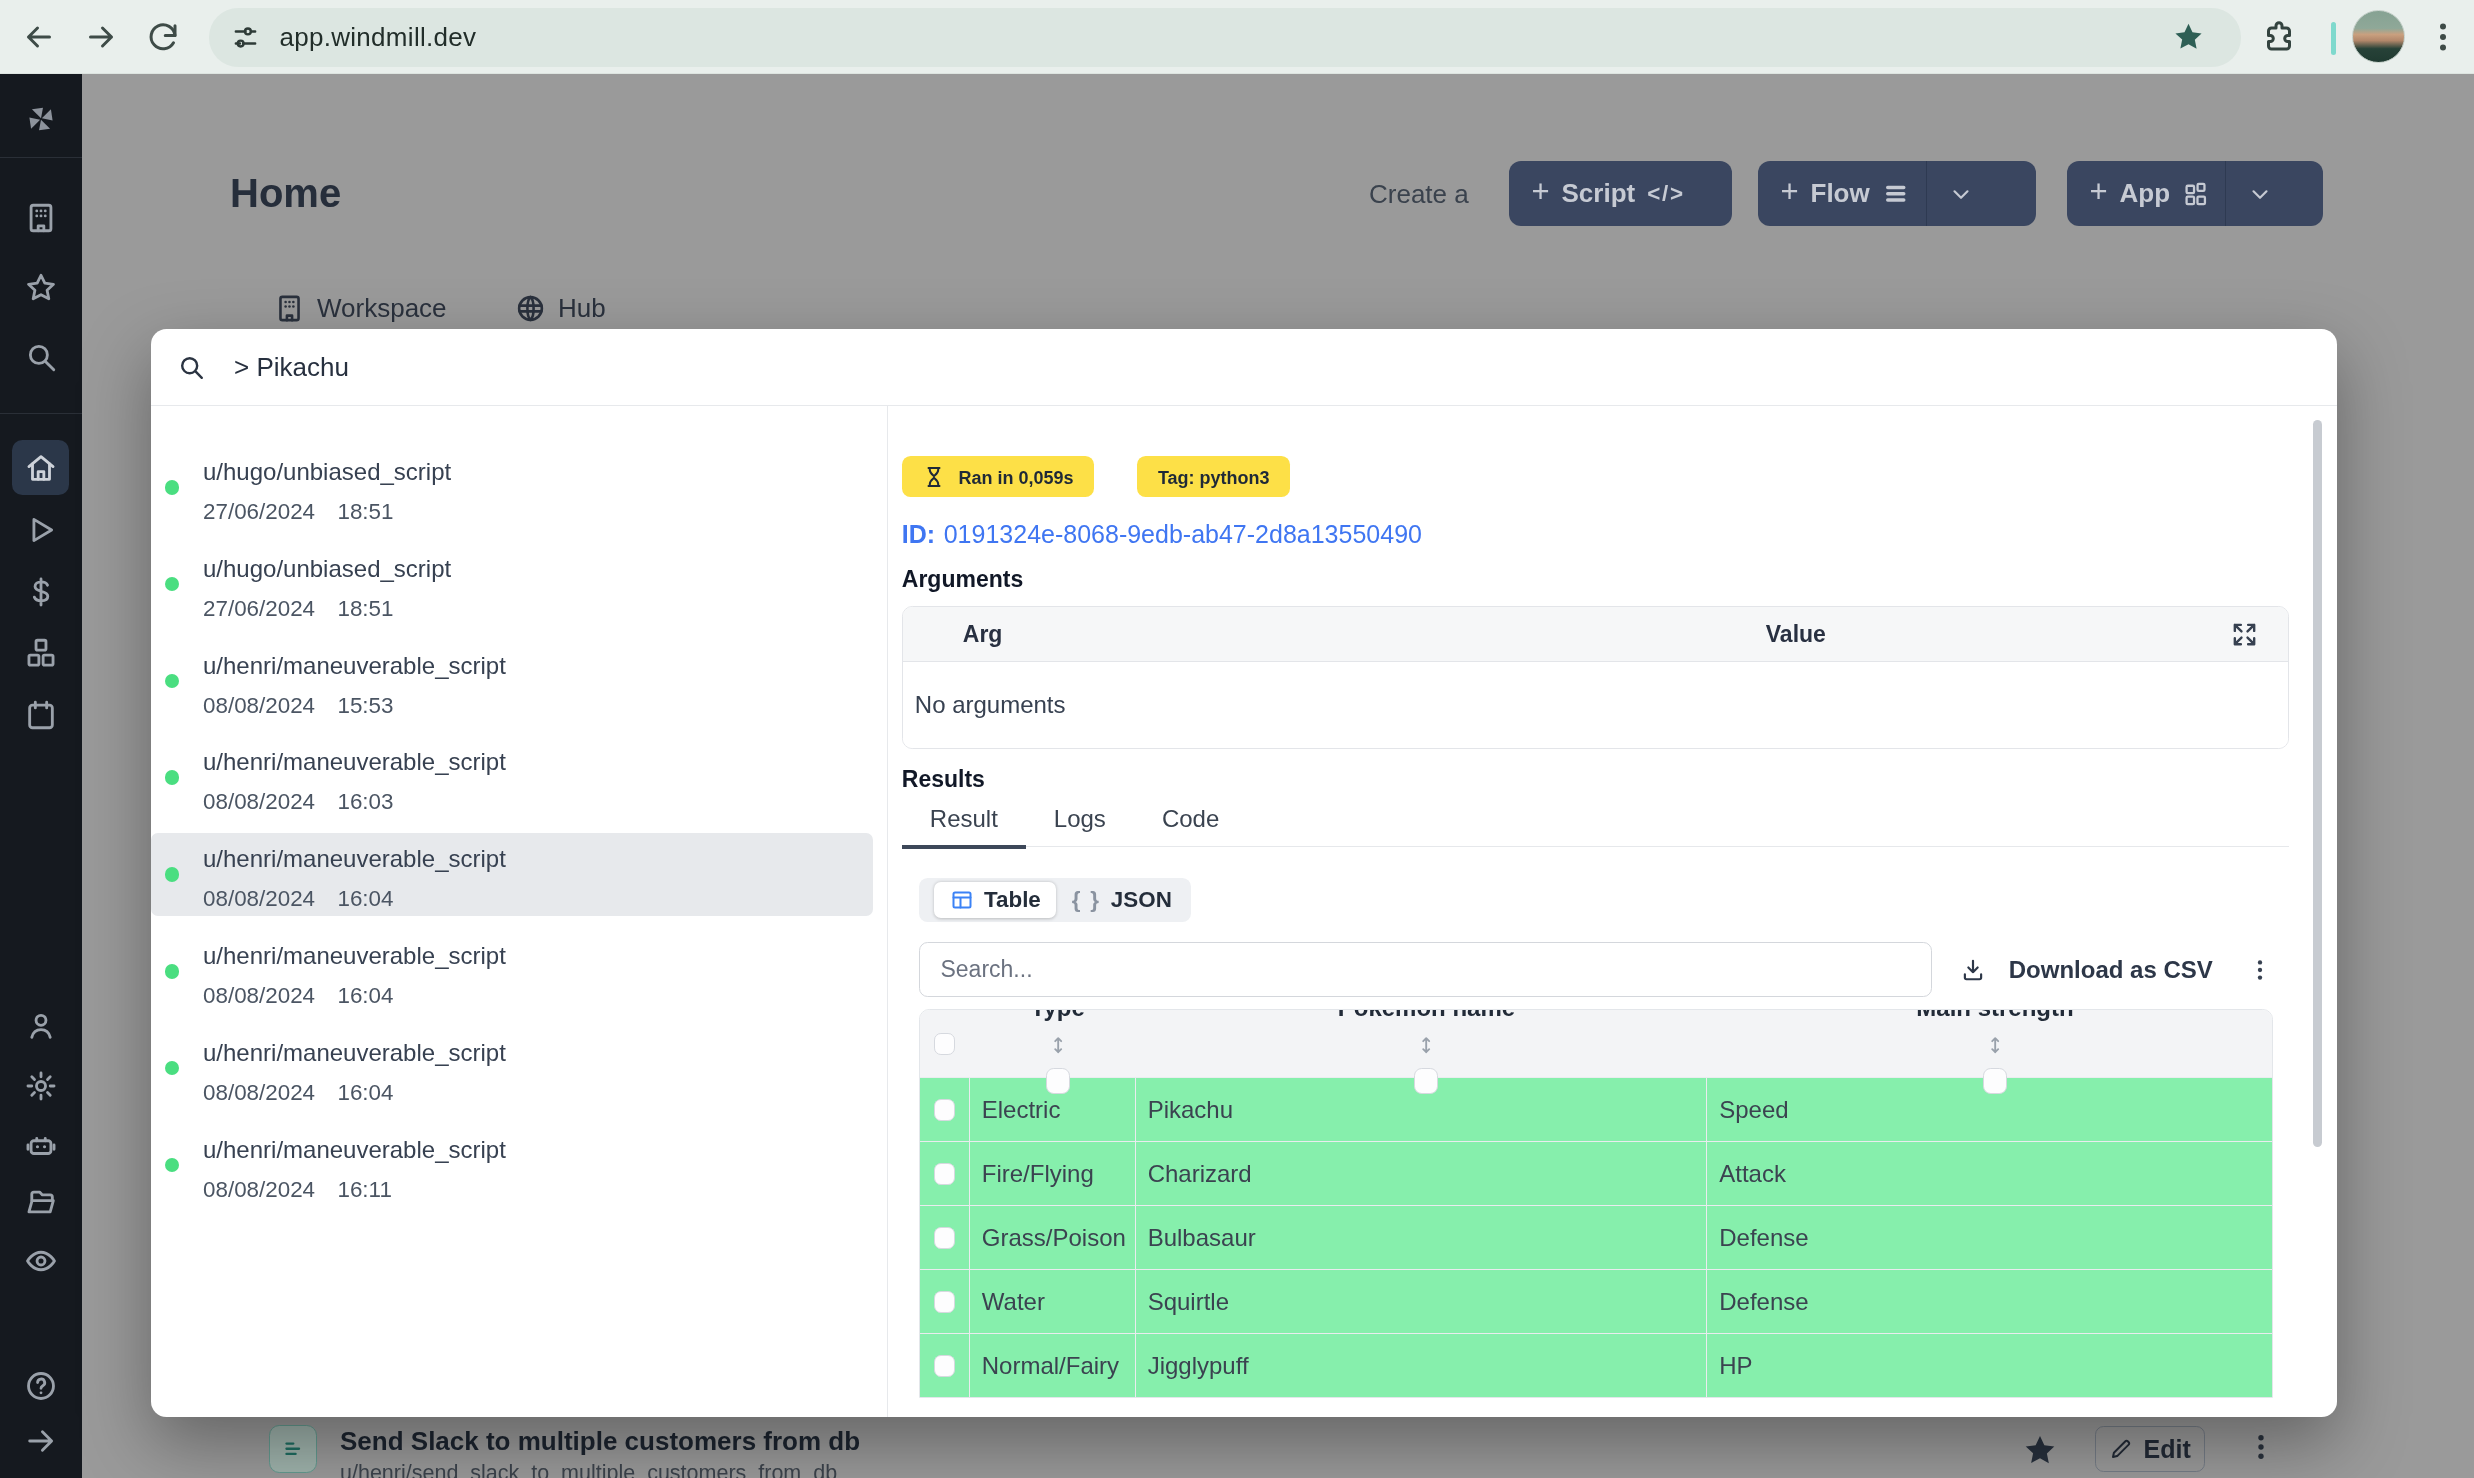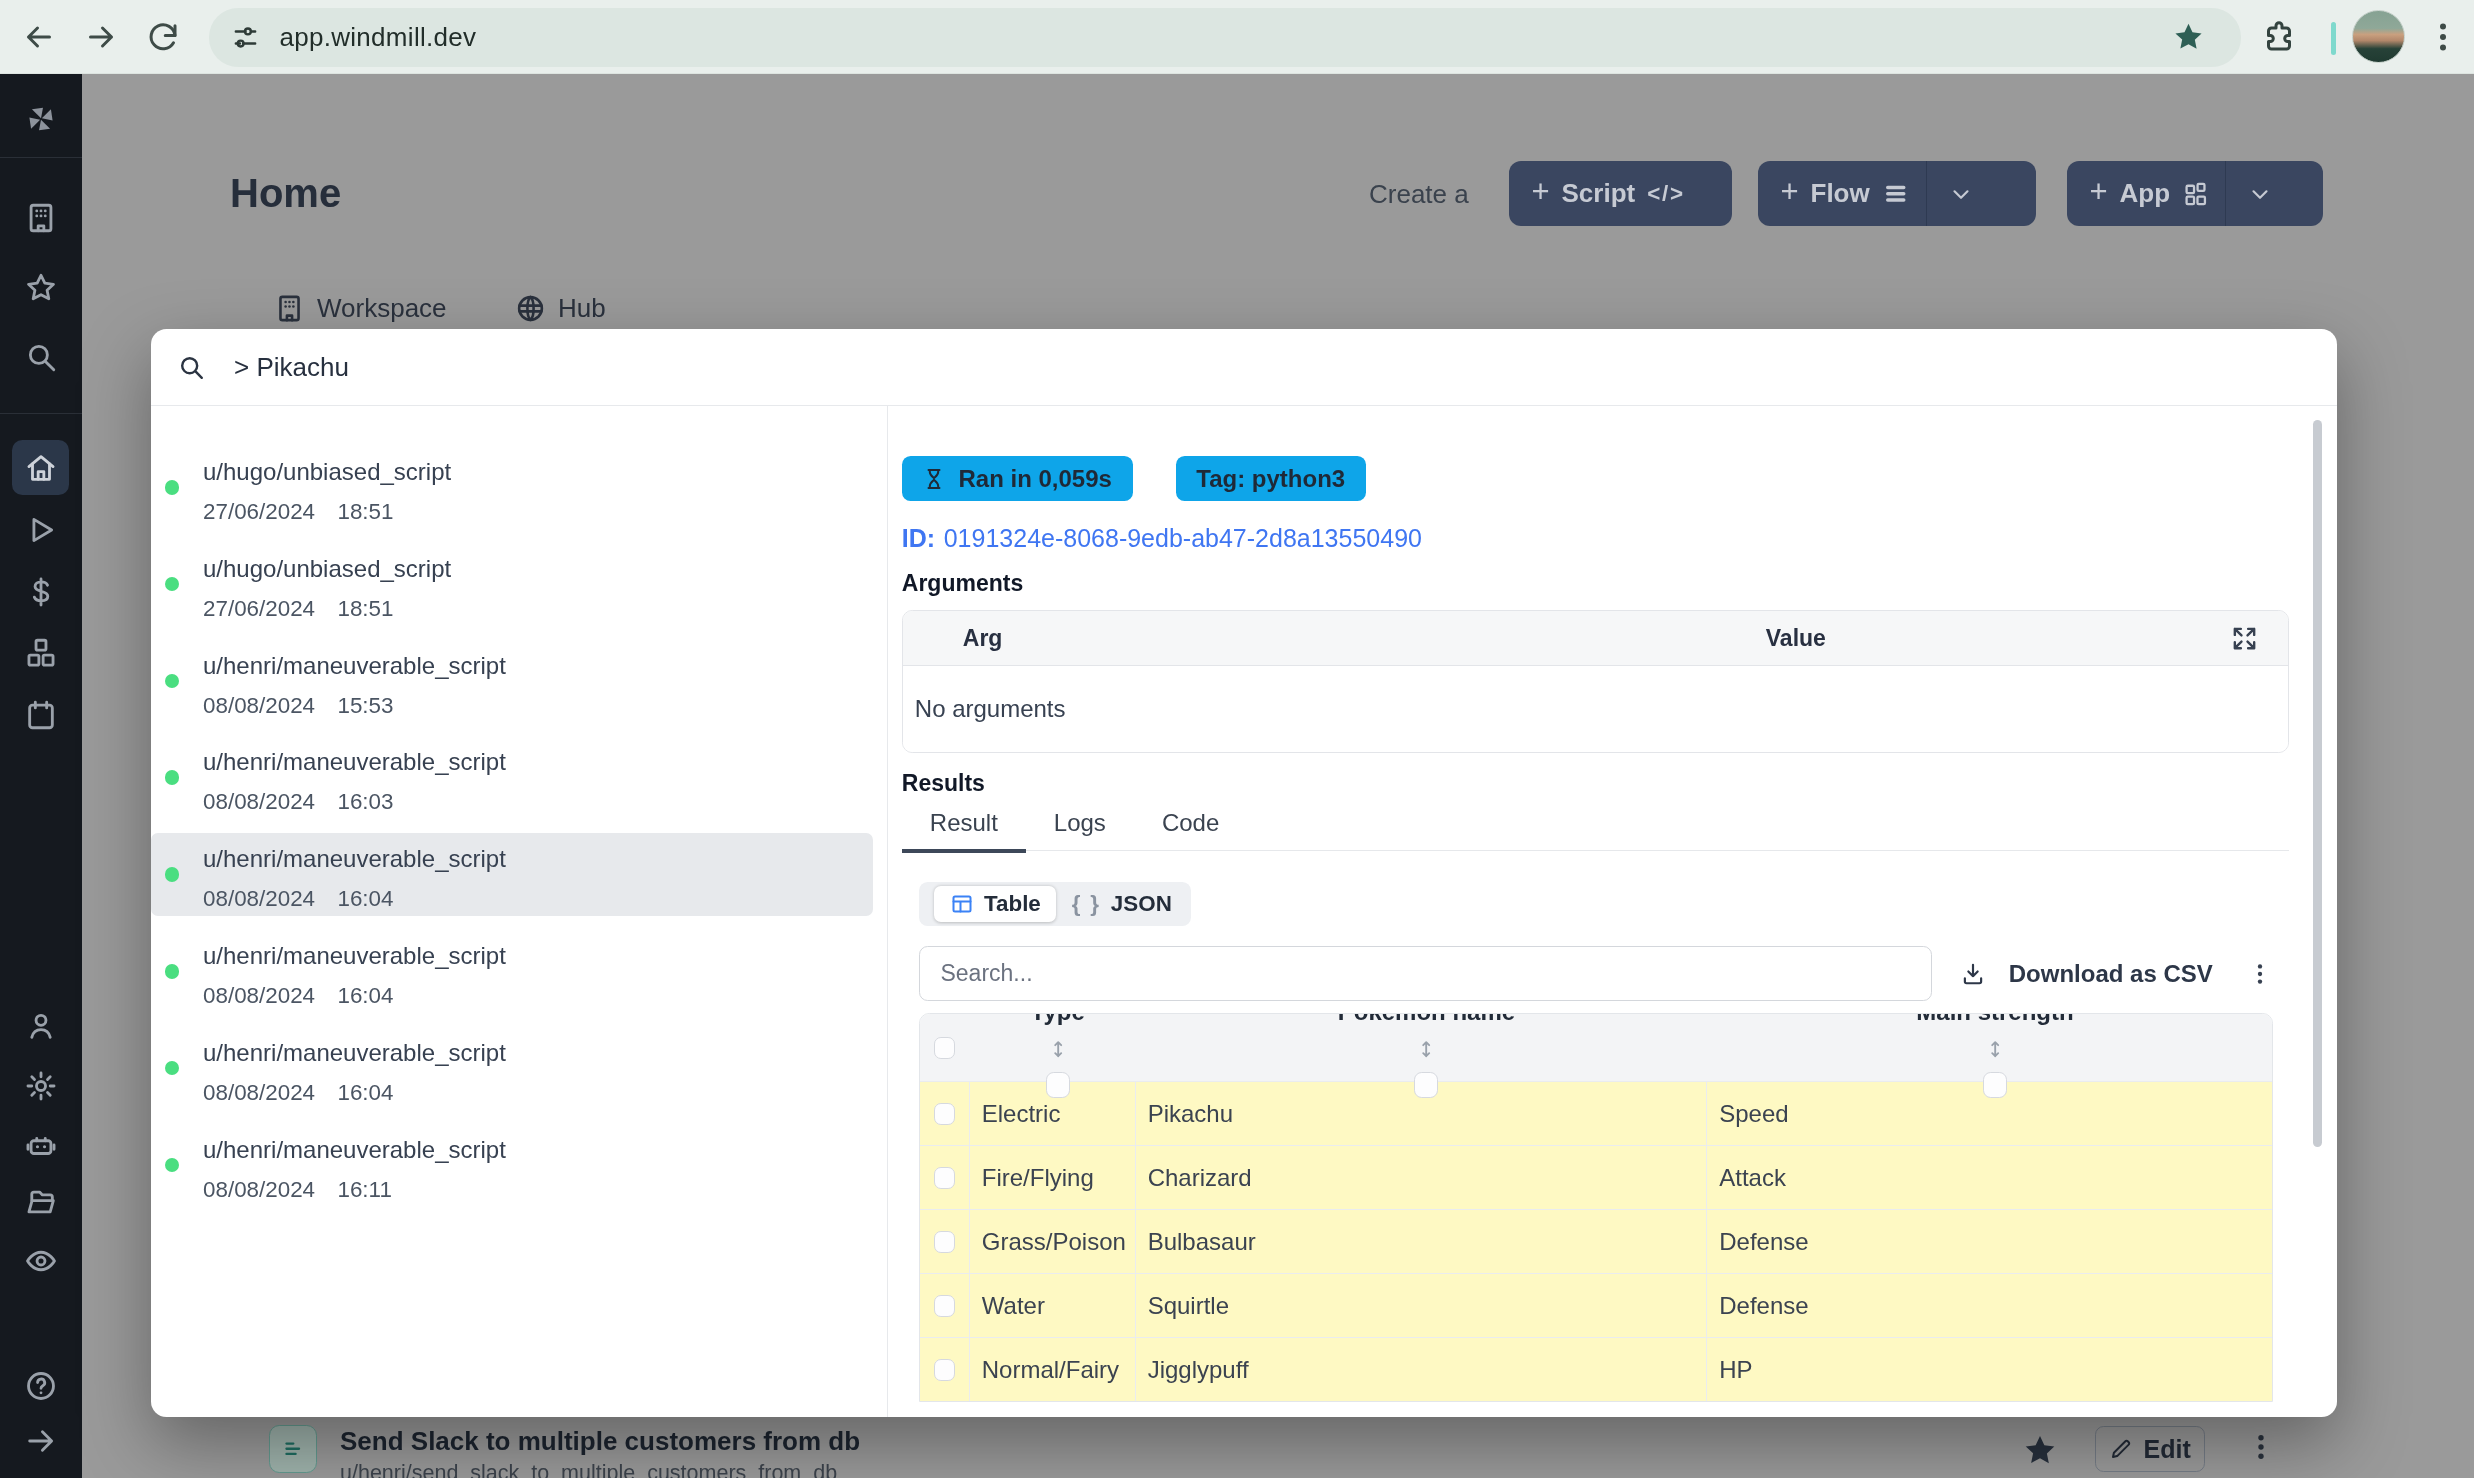--- a/index.html
+++ b/index.html
@@ -56,21 +56,21 @@
   .m-body{display:flex;height:1011px;}
   .runs{width:737px;border-right:0.9px solid #e7e9ec;padding-top:40px;overflow:hidden;}
   .run{position:relative;height:83px;margin:0 13.8px 13.8px 0;padding:12px 0 0 52px;border-radius:6.9px;}
   .run.sel{background:#e7e9ec;}
   .dot{position:absolute;left:13.8px;top:34px;width:14.6px;height:14.6px;border-radius:50%;background:#4ade80;}
   .run-path{font-size:24px;color:#374151;}
   .run-date{margin-top:13px;font-size:22.4px;color:#4b5563;}
   .run-date .t{margin-left:22.4px;}
   .detail{flex:1;padding:50px 47px 0 13.8px;overflow:hidden;position:relative;}
   .badges{display:flex;gap:43px;}
-  .badge{display:flex;align-items:center;gap:12px;background:#0ea5e9;border-radius:8.6px;padding:8.6px 20.7px;font-size:24px;font-weight:600;color:#1f2937;}
+  .badge{display:flex;align-items:flex-end;gap:12px;background:#fde047;border-radius:8.6px;padding:8.6px 20.7px;font-size:18px;font-weight:600;color:#1f2937;}
   .badge svg{width:24px;height:24px;color:#1f2937;}
   .idrow{margin-top:22.4px;font-size:25px;color:#3f76f2;}
   .idrow .idl{font-weight:700;margin-right:8.6px;}
   .sec-h{margin-top:17px;font-size:23px;font-weight:700;color:#111827;}
   .argtbl{margin-top:13.8px;width:1387px;border:0.9px solid #e3e5e9;border-radius:10.3px;overflow:hidden;}
   .argtbl .ahead{position:relative;height:55px;background:#f6f7f8;border-bottom:0.9px solid #e3e5e9;font-size:23px;font-weight:600;color:#283041;}
   .argtbl .ahead .a1{position:absolute;left:60px;top:13.8px;}
   .argtbl .ahead .a2{position:absolute;left:863px;top:13.8px;}
   .argtbl .ahead .exp{position:absolute;right:29px;top:13px;width:29px;height:29px;color:#374151;}
   .argtbl .abody{height:86px;display:flex;align-items:center;padding-left:12px;font-size:24px;color:#374151;background:#fff;}
@@ -84,21 +84,21 @@
   .seg svg{width:24px;height:24px;color:#3b82f6;}
   .seg .br{color:#8a93a0;font-size:22.4px;font-weight:700;letter-spacing:1.7px;}
   .srow{margin-top:20.7px;width:1354px;display:flex;align-items:center;}
   .srow input{width:1013px;height:55px;border:1.7px solid #d4d7dc;border-radius:8.6px;padding:0 20.7px;font-size:23px;color:#374151;outline:none;}
   .srow input::placeholder{color:#6b7280;}
   .dl{margin-left:auto;display:flex;align-items:center;gap:23px;font-size:24px;font-weight:600;color:#2d3748;}
   .dl svg{width:26px;height:26px;}
   .kebab2{margin-left:34px;width:26px;height:26px;color:#374151;}
   .ptbl{margin-top:12px;width:1354px;border:0.9px solid #e3e6ea;border-radius:10.3px 10.3px 0 0;overflow:hidden;}
   .ph{display:flex;height:67px;background:#f3f4f6;align-items:center;}
-  .prow{display:flex;height:64px;align-items:center;border-top:0.9px solid #eaecef;background:#fef9c3;}
+  .prow{display:flex;height:64px;align-items:center;border-top:0.9px solid #eaecef;background:#86efac;}
   .c0{width:49px;display:flex;justify-content:center;align-items:center;align-self:stretch;}
   .c1{width:166px;}.c2{width:572px;}.c3{width:566px;}
   .pc{display:flex;align-items:center;align-self:stretch;padding-left:12px;font-size:24px;color:#3b4350;}
   .prow .pc,.prow .c0{border-left:none;}
   .prow .c1,.prow .c2,.prow .c3{border-left:0.9px solid #eaecef;}
   .ph .hc{display:flex;align-items:center;gap:12px;padding-left:12px;font-size:24px;font-weight:700;color:#222b38;flex-direction:column;}
   .cb{width:20.7px;height:22.4px;border:1.7px solid #d6d9df;border-radius:6.9px;background:#fdfdfe;}
   .cbh{width:24px;height:26px;border:1.7px solid #d6d9df;border-radius:7.7px;background:#fdfdfe;}
   .sort{width:22.4px;height:22.4px;color:#99a1ab;}
   .m-scroll{position:absolute;left:2162px;top:91px;width:8.6px;height:727px;border-radius:5.2px;background:#c7cbd1;}

